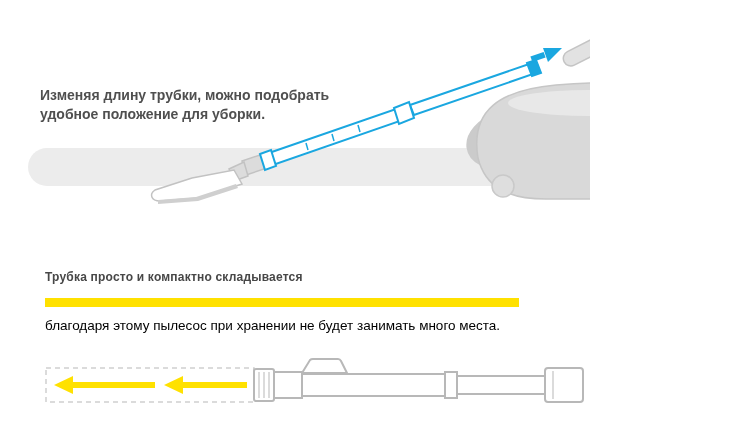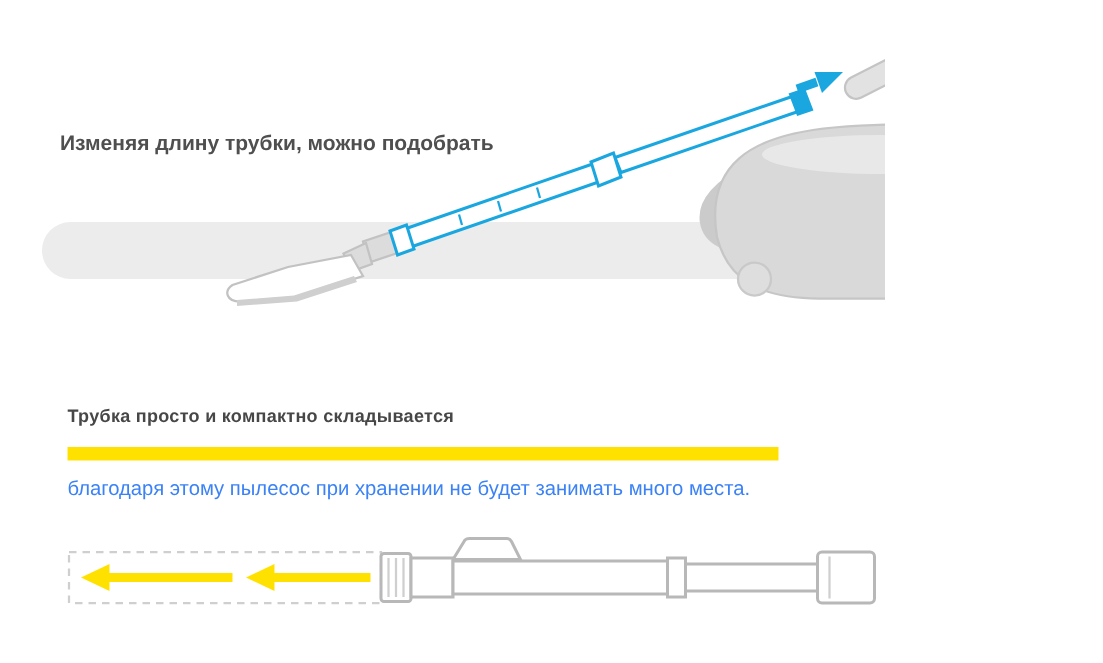--- a/index.html
+++ b/index.html
@@ -10,33 +10,34 @@
            color:#4f4f4f;line-height:19px;}
 
   .band{position:absolute;left:28px;top:148px;width:682px;height:38px;
         border-radius:19px;background:#ececec;}
 
   .top-svg{position:absolute;left:0;top:0;width:735px;height:250px;}
 
   .heading{position:absolute;left:45px;top:270px;margin:0;font-size:12px;
            font-weight:bold;color:#474747;letter-spacing:0.2px;}
   .bar{position:absolute;left:45px;top:298px;width:474px;height:9px;background:#ffe100;}
-  .subtext{position:absolute;left:45px;top:318px;margin:0;font-size:13.5px;color:#3b82f6;}
+  .subtext{position:absolute;left:45px;top:318px;margin:0;font-size:13.5px;color:#000000;}
 
   .bottom-svg{position:absolute;left:40px;top:356px;width:560px;height:60px;}
 </style>
 </head>
 <body>
 
 <div class="canvas">
 
   <section>
 
     <div class="caption">
       <div>Изменяя длину трубки, можно подобрать</div>
+      <div>удобное положение для уборки.</div>
     </div>
 
     <div class="band"></div>
 
     <svg class="top-svg" viewBox="0 0 735 250">
 
       <path d="M 618 46 C 632 104 556 96 502 116 C 458 132 466 168 506 162 C 534 158 544 138 532 120" fill="none" stroke="#cbcbcb" stroke-width="12" stroke-linecap="round"></path>
 
       <path d="M 478 158 C 470 110 500 90 556 85 C 616 80 662 84 681 100 C 698 114 701 140 699 158 C 696 186 676 198 640 199 L 546 199 C 506 199 485 186 478 158 Z" fill="#d9d9d9" stroke="#c6c6c6" stroke-width="1.5"></path>
       <ellipse cx="588" cy="103" rx="80" ry="13" fill="#e8e8e8"></ellipse>

